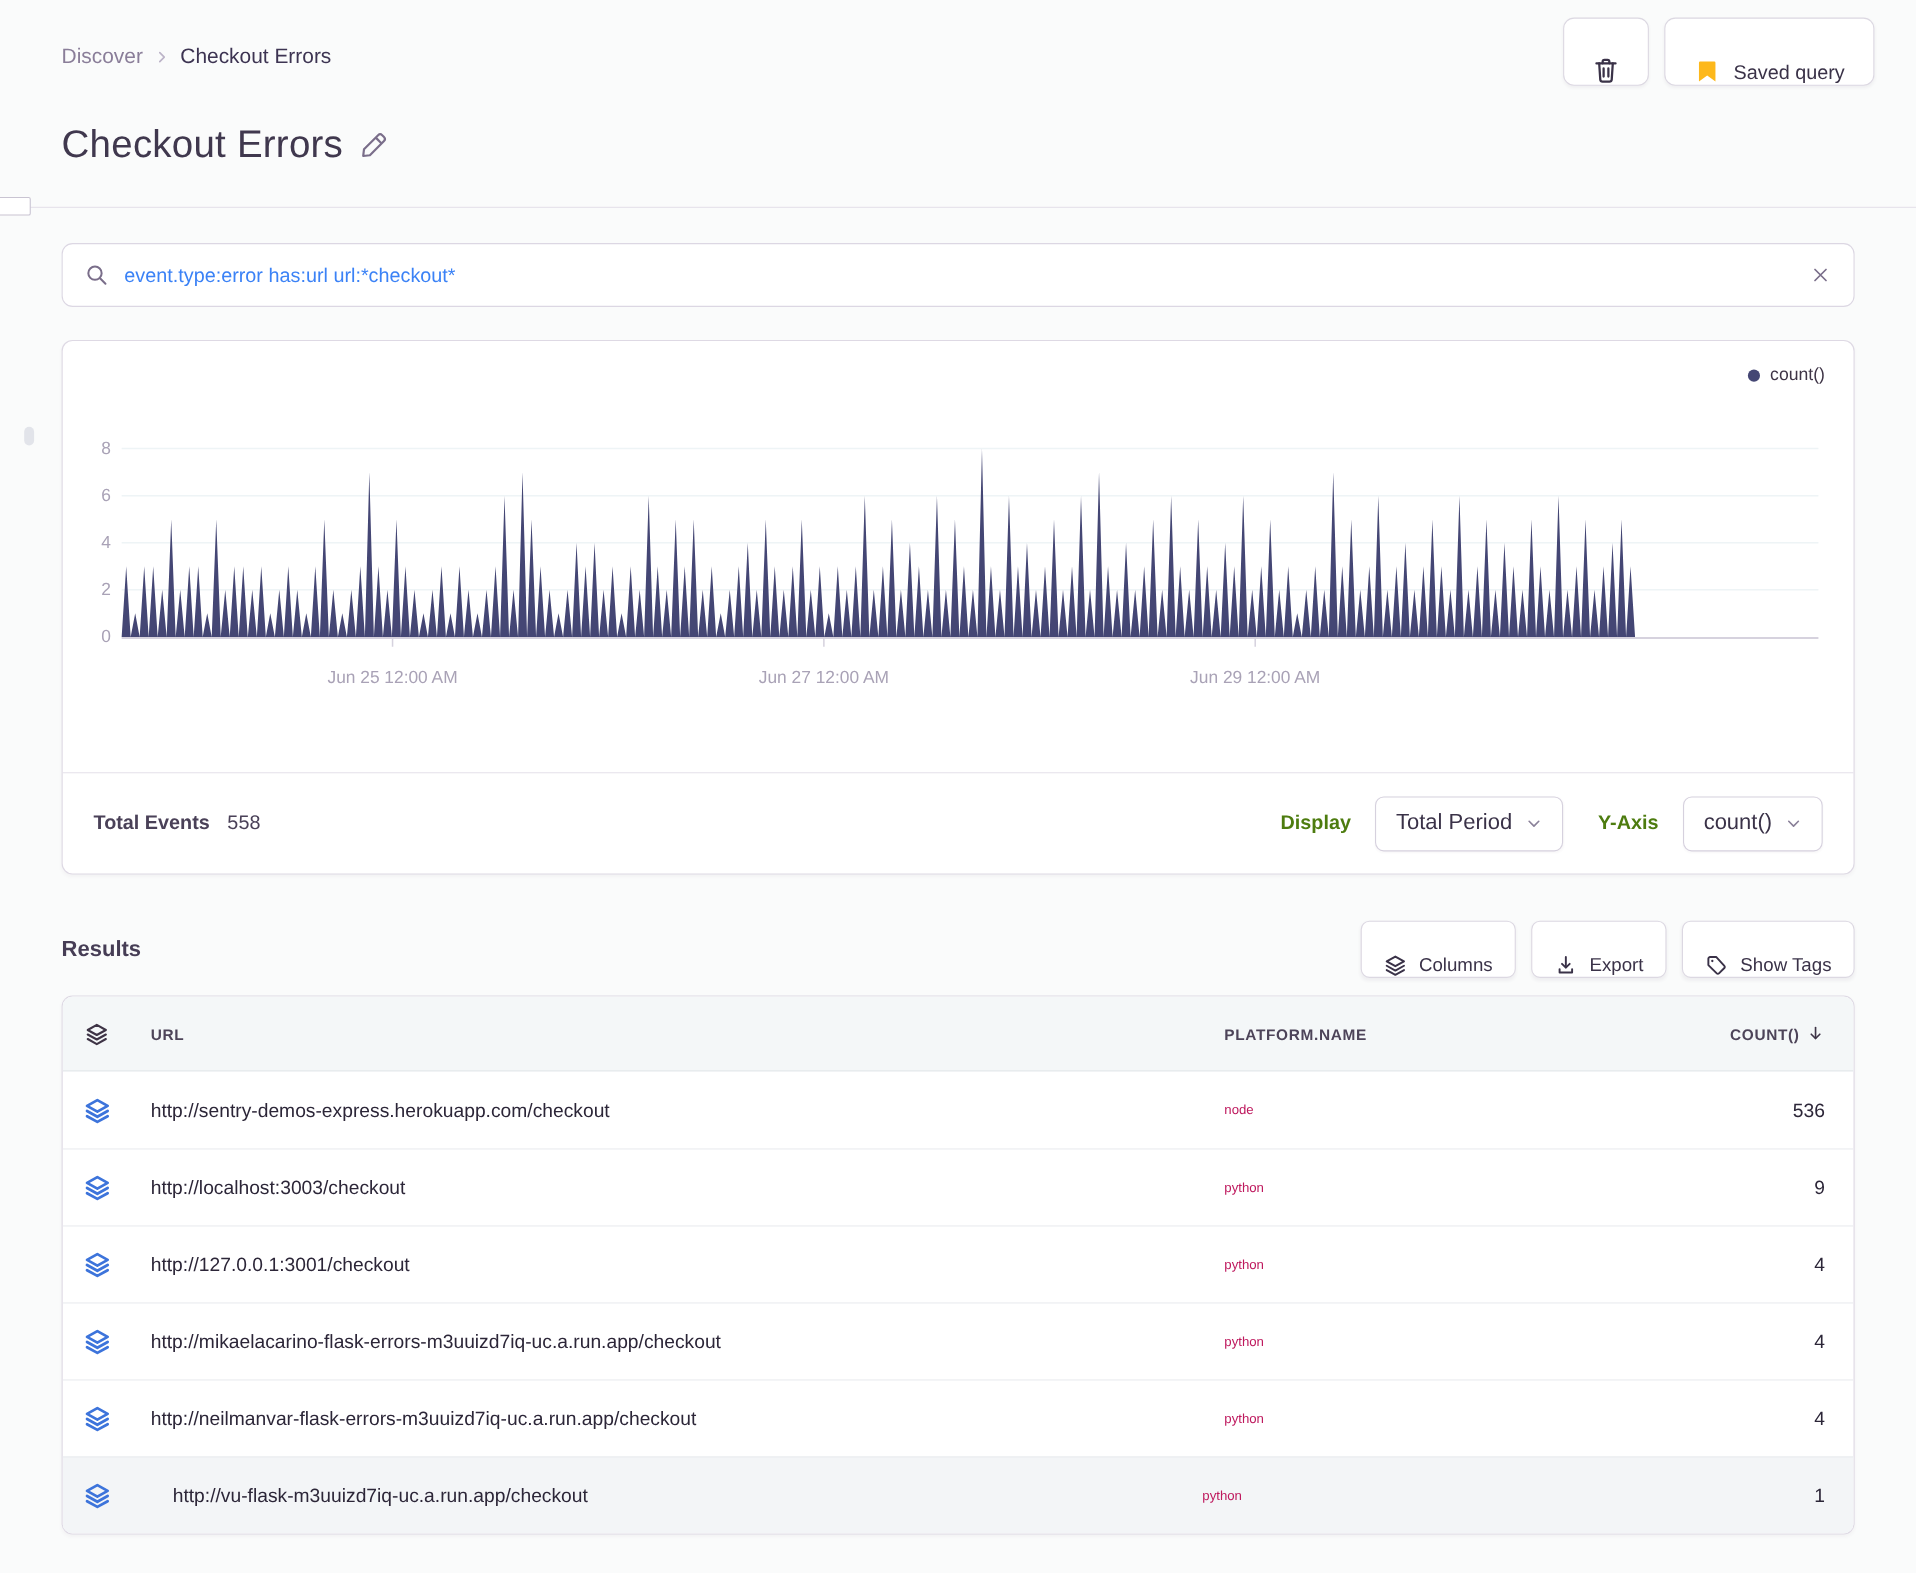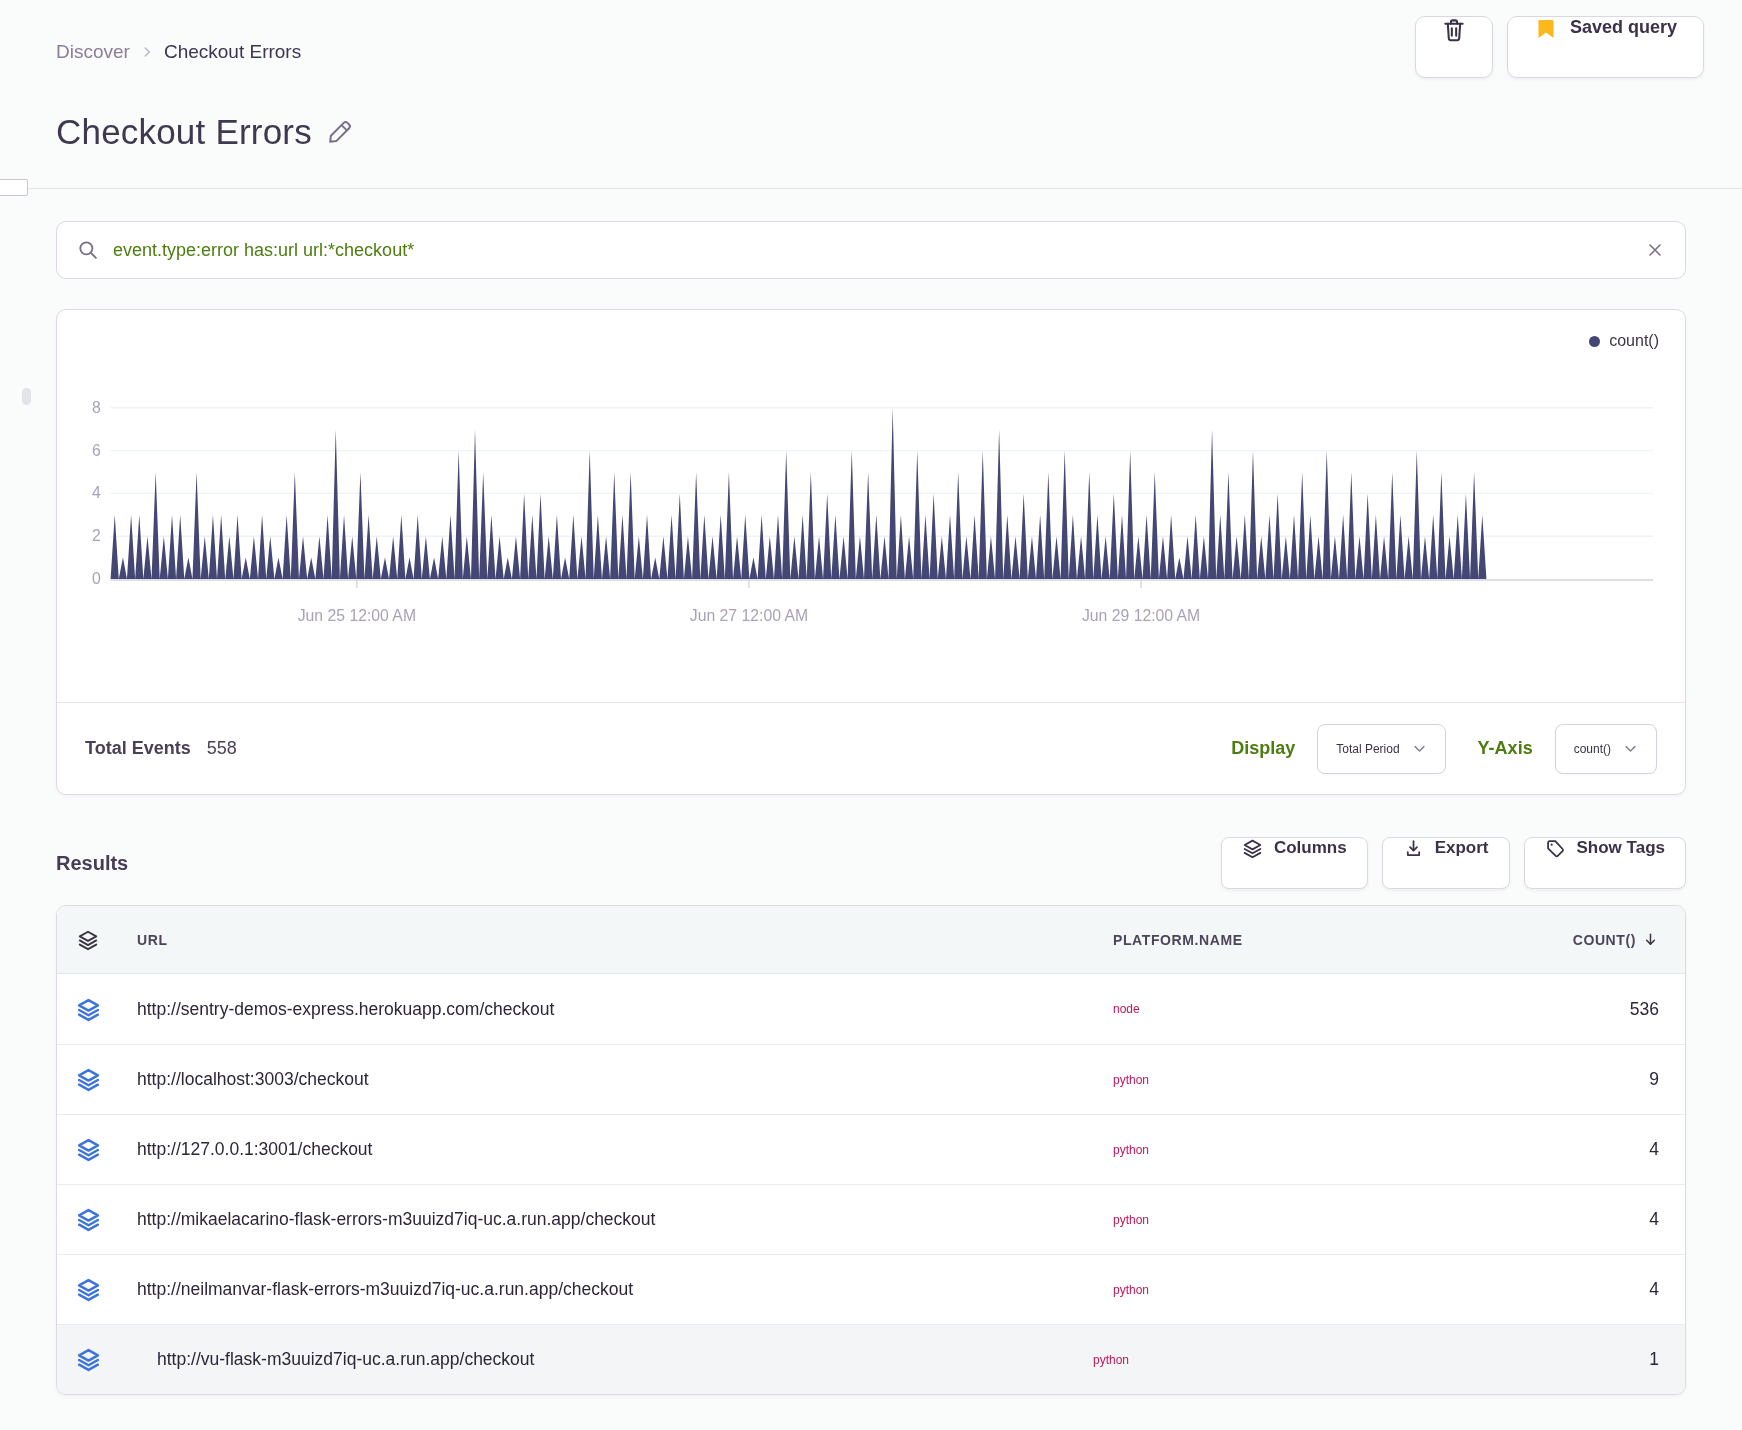--- a/index.html
+++ b/index.html
@@ -18,24 +18,24 @@
   .topbar {
     display:flex; align-items:center; justify-content:space-between;
     padding:16px 38px 0 56px;
   }
   .breadcrumb { display:flex; align-items:center; gap:10px; font-size:19px; margin-top:10px; }
   .breadcrumb .parent { color:#8A7E99; }
   .breadcrumb .chev { color:#BCB4C8; }
   .breadcrumb .current { color:#3D3452; font-weight:500; }
   .actions { display:flex; gap:14px; }
   .btn {
-    display:flex; align-items:flex-start; gap:12px;
+    display:flex; align-items:flex-end; gap:12px;
     background:#FFFFFF; border:1px solid #DCD8E2; border-radius:10px;
     box-shadow:0 2px 3px rgba(64,56,78,0.06);
-    color:#3A3248; font-weight:700; font-size:18px;
+    color:#3A3248; font-weight:400; font-size:18px;
     cursor:pointer;
   }
   .btn-trash { width:78px; height:62px; justify-content:center; }
   .btn-saved { height:62px; padding:0 26px; }
 
   
   .page-title {
     display:flex; align-items:center; gap:14px;
     padding:0 56px; margin-top:34px;
     font-size:35px; font-weight:400; color:#40384E; letter-spacing:0.2px;
@@ -58,21 +58,21 @@
   
   .search-bar {
     margin-top:32px; height:58px;
     background:#fff; border:1px solid #DCD7E3; border-radius:10px;
     display:flex; align-items:center; padding:0 20px; gap:14px;
   }
   .search-bar .icon { color:#7A6E8A; }
   .search-input {
     flex:1; border:none; outline:none; background:transparent;
     font-family:"Liberation Sans", sans-serif;
-    font-size:18px; color:#4d7c0f;
+    font-size:18px; color:#3b82f6;
   }
   .search-clear { color:#9A92A8; cursor:pointer; }
 
   
   .panel {
     background:#fff; border:1px solid #DED9E4; border-radius:10px;
     box-shadow:0 2px 3px rgba(64,56,78,0.04);
   }
   .chart-panel { margin-top:30px; position:relative; }
   .legend {
@@ -89,21 +89,21 @@
     padding:0 28px;
   }
   .total-events { display:flex; align-items:baseline; gap:16px; font-size:18px; color:#4A4158; }
   .total-events .lbl { font-weight:700; }
   .footer-controls { display:flex; align-items:center; gap:22px; }
   .footer-controls .ctl-label { font-weight:700; font-size:18px; color:#4d7c0f;margin-left:10px; }
   .dropdown {
     display:flex; align-items:center; gap:12px;
     height:50px; padding:0 18px;
     background:#fff; border:1px solid #D6D1DE; border-radius:8px;
-    font-size:12px; color:#3A3248; cursor:pointer;
+    font-size:20px; color:#3A3248; cursor:pointer;
     box-shadow:0 1px 2px rgba(64,56,78,0.04);
   }
   .dropdown .icon { color:#8A8199; }
 
   
   .results-bar { margin-top:42px; display:flex; align-items:center; justify-content:space-between; }
   .results-title { font-size:20px; font-weight:700; color:#463D55; }
   .results-actions { display:flex; gap:14px; }
   .btn-sm { height:52px; padding:0 20px; border-radius:8px; font-size:17px; gap:11px; }
 

